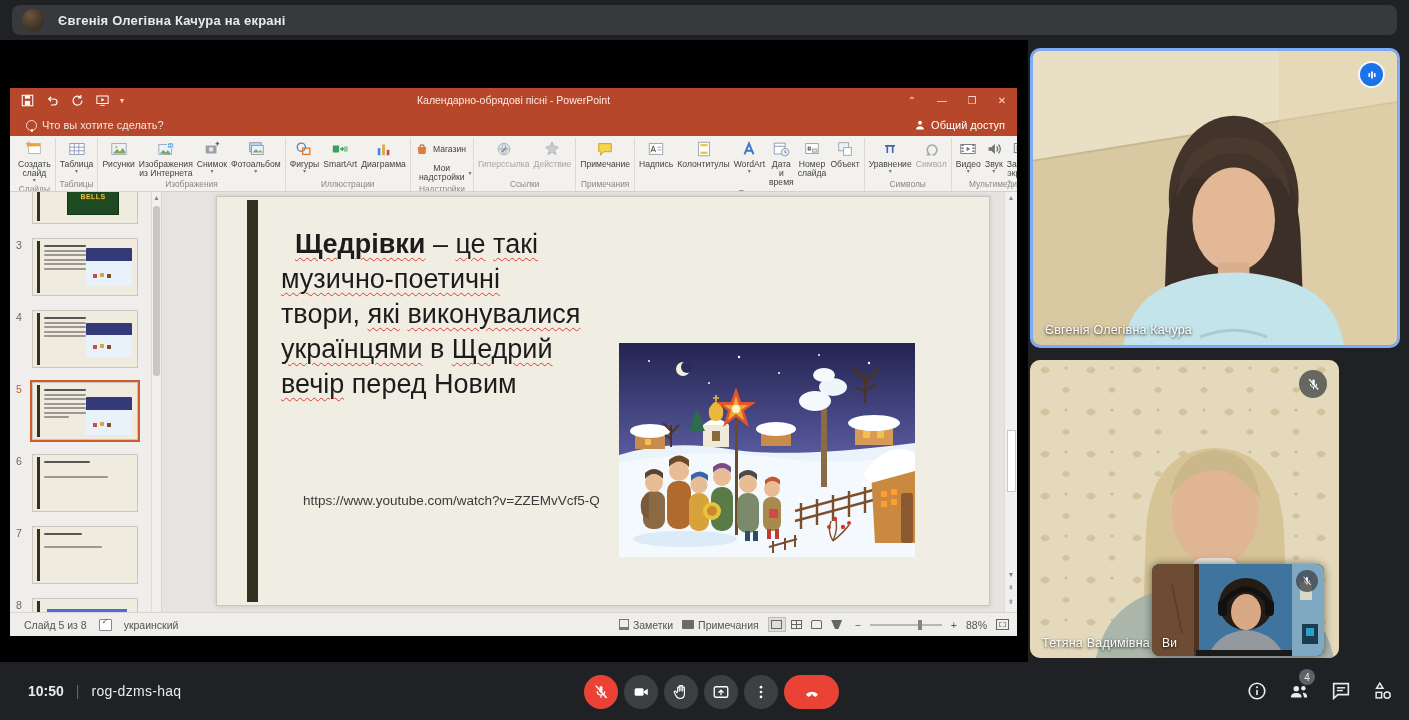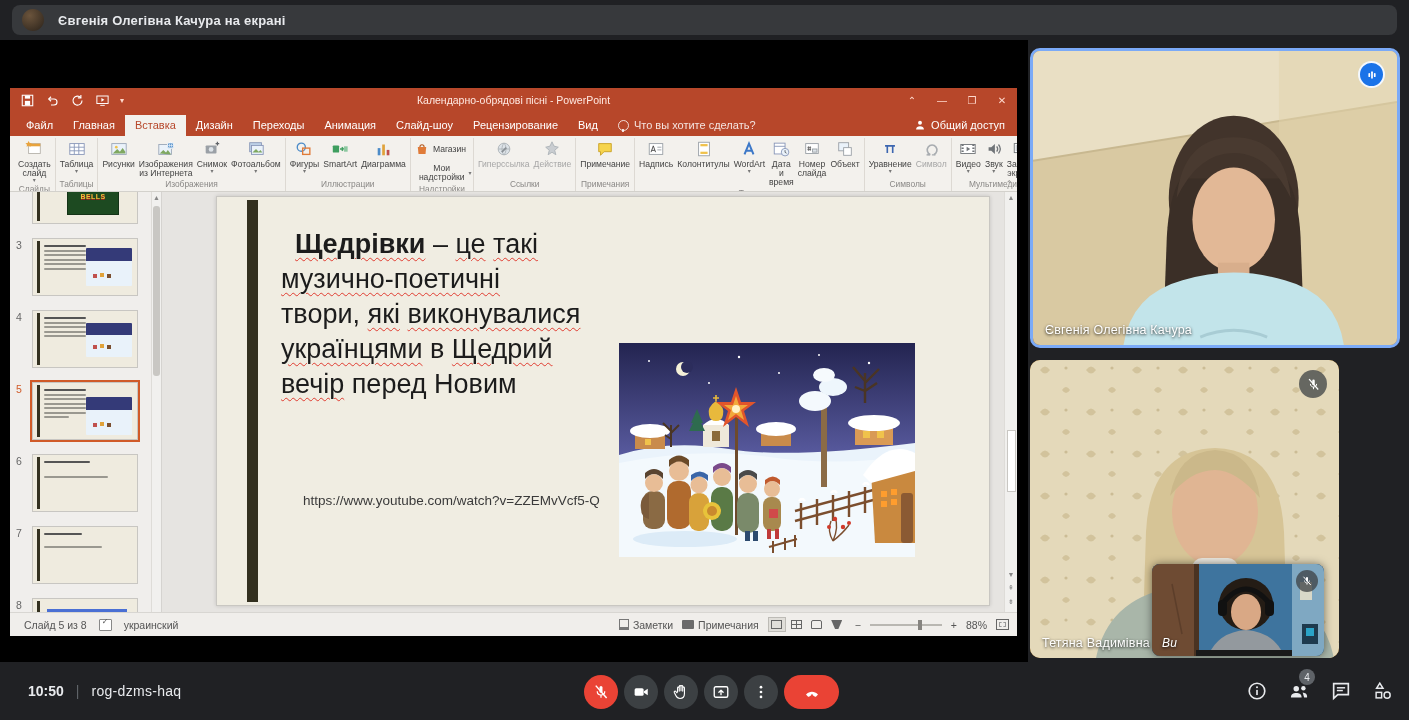--- a/index.html
+++ b/index.html
@@ -115,21 +115,21 @@
   .tile { position:absolute; border-radius:10px; overflow:hidden; background:#a16207; }
   .tile.speaker { left:1030px; top:48px; width:370px; height:300px; border:3px solid #7baaf7; }
   .tile.part { left:1030px; top:360px; width:309px; height:298px; }
   .tname { position:absolute; left:12px; bottom:8px; color:#fff; font-size:12.5px; font-weight:500;
            text-shadow:0 1px 3px rgba(0,0,0,.9); letter-spacing:.2px; }
   .audiobadge { position:absolute; right:12px; top:10px; width:27px; height:27px; border-radius:50%;
            background:#1a73e8; border:2px solid rgba(255,255,255,.95); display:flex; align-items:center; justify-content:center; }
   .mutebadge { position:absolute; right:12px; top:10px; width:28px; height:28px; border-radius:50%;
            background:rgba(60,64,67,.75); display:flex; align-items:center; justify-content:center; }
   .pip { position:absolute; right:15px; bottom:2px; width:172px; height:92px; border-radius:8px; overflow:hidden;
-         background:#222; box-shadow:0 0 8px rgba(0,0,0,.5);font-style:italic; }
+         background:#222; box-shadow:0 0 8px rgba(0,0,0,.5); }
   .pip .tname { left:10px; bottom:6px; font-size:12px; }
   .pip .mutebadge { width:22px; height:22px; right:6px; top:6px; }
 
   
   .bottombar { position:absolute; left:0; right:0; top:662px; height:58px; background:#202124; }
   .meetinfo { position:absolute; left:28px; top:0; height:58px; display:flex; align-items:center; gap:12px;
               color:#e8eaed; font-size:14px; font-weight:600; }
   .meetinfo .sep { color:#5f6368; font-weight:400; }
   .meetinfo .code { font-weight:500; letter-spacing:.3px; }
   .controls { position:absolute; left:584px; top:13px; display:flex; gap:6px; align-items:center; }
@@ -188,31 +188,20 @@
         <div class="ppt-title">Календарно-обрядові пісні - PowerPoint</div>
         <div class="wctl">
           <span>⌃</span>
           <span>—</span>
           <span>❐</span>
           <span>✕</span>
         </div>
       </div>
 
       <div class="ppt-tabs">
-        <span id="tabsMount" style="display:flex;">
-            <span class="tab">Файл</span>
-            <span class="tab">Главная</span>
-            <span class="tab active">Вставка</span>
-            <span class="tab">Дизайн</span>
-            <span class="tab">Переходы</span>
-            <span class="tab">Анимация</span>
-            <span class="tab">Слайд-шоу</span>
-            <span class="tab">Рецензирование</span>
-            <span class="tab">Вид</span>
-          </span>
         <span class="tellme">
           <span class="bulb"></span>
           <span>Что вы хотите сделать?</span>
         </span>
         <span class="sharebtn">
           <svg width="12" height="12" viewBox="0 0 16 16">
               <circle cx="8" cy="5" r="2.6" fill="#fff"></circle>
               <path d="M2.8 14c0-2.8 2.3-4.2 5.2-4.2s5.2 1.4 5.2 4.2z" fill="#fff"></path>
             </svg>
           <span>Общий доступ</span>

